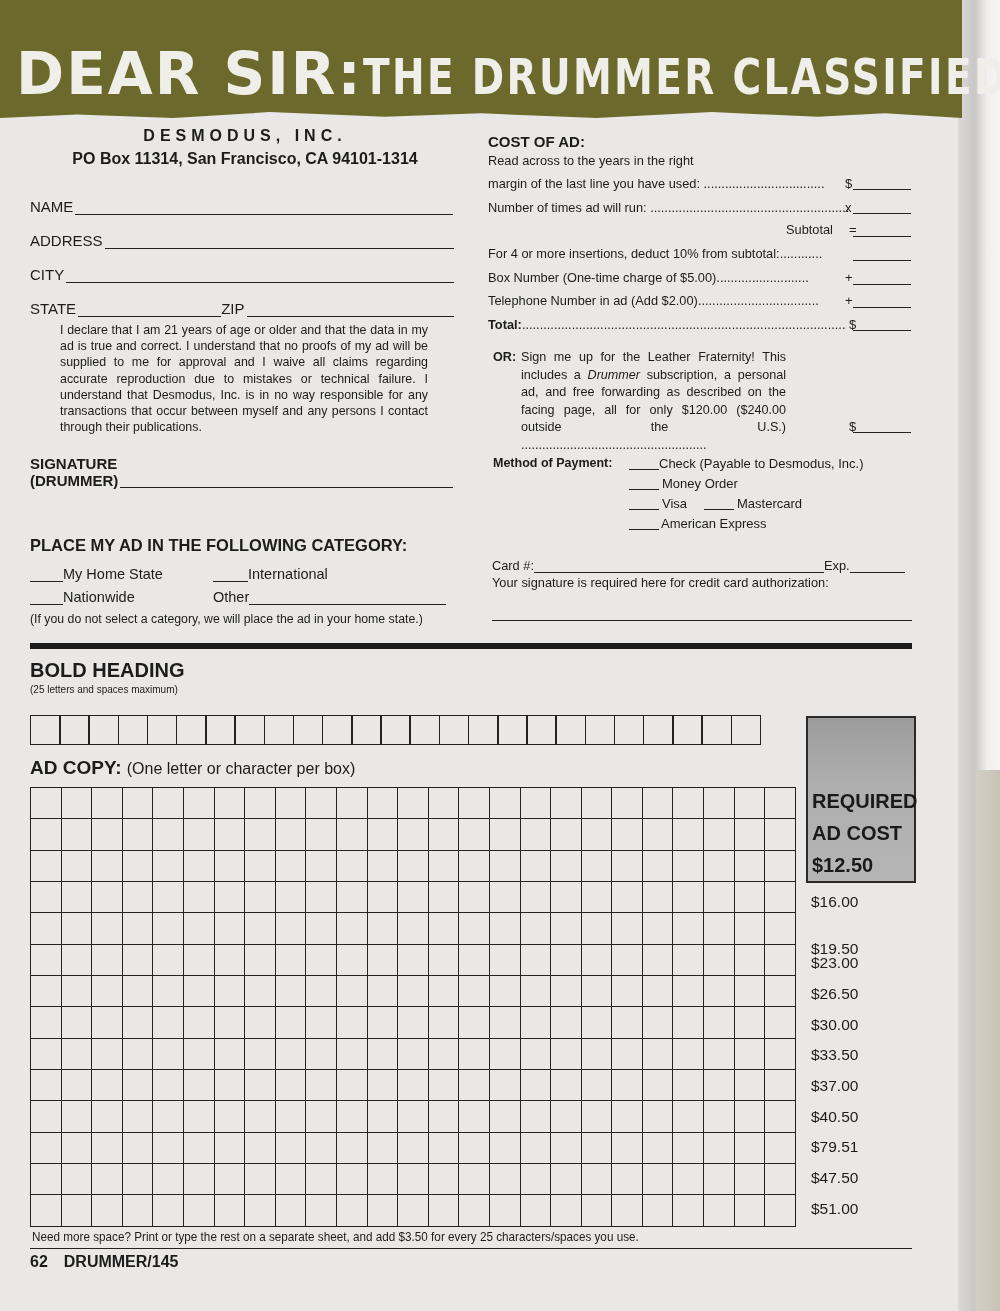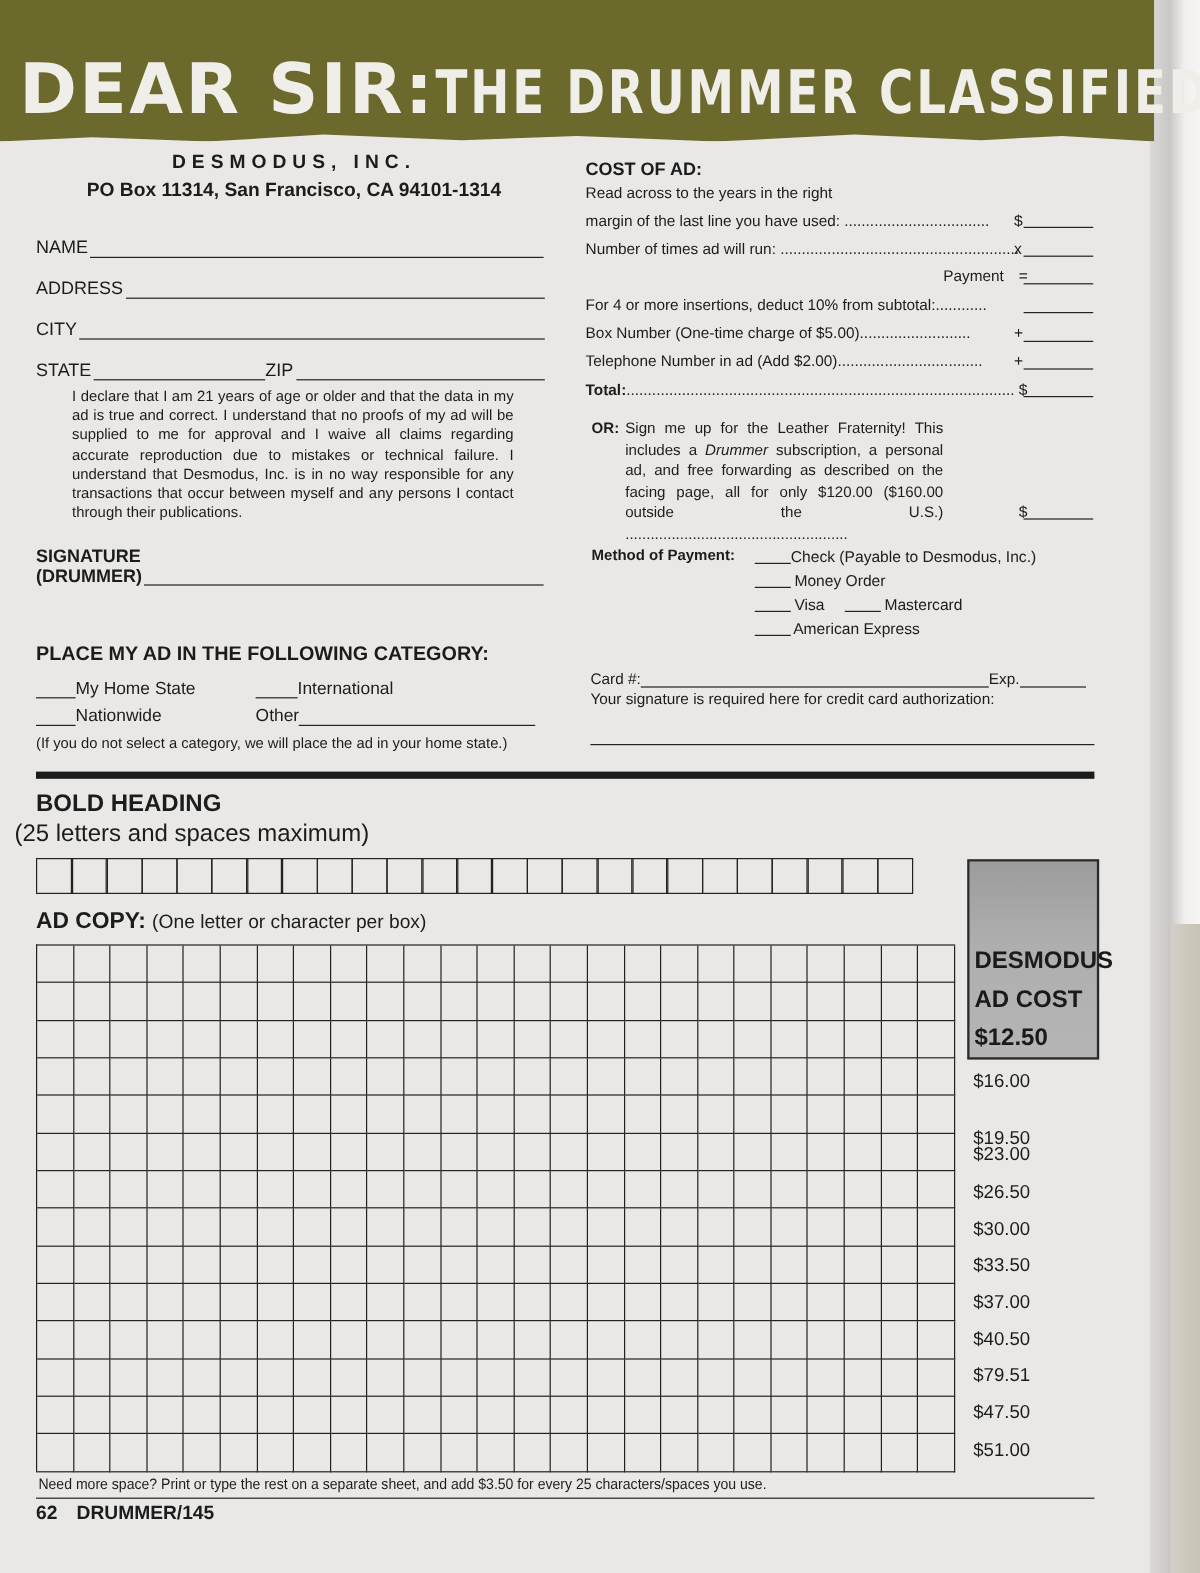--- a/index.html
+++ b/index.html
@@ -59,21 +59,21 @@
   .or-text { margin-left: 28px; width: 265px; text-align: justify; }
 
   .pay-label { position: absolute; left: 493px; top: 456px; font-size: 12.5px; font-weight: bold; }
   .pay-opt { position: absolute; font-size: 13px; display: flex; }
   .card { position: absolute; left: 492px; top: 558px; font-size: 12.8px; display: flex; align-items: flex-end; }
   .card-auth { position: absolute; left: 492px; top: 575px; font-size: 12.8px; }
   .auth-line { position: absolute; left: 492px; top: 620px; width: 420px; border-bottom: 1.5px solid #222; }
 
   .thick-rule { position: absolute; left: 30px; top: 643px; width: 882px; height: 6px; background: #1b1b1b; }
   .bold-heading { position: absolute; left: 30px; top: 659px; font-size: 20px; font-weight: bold; }
-  .bold-sub { position: absolute; left: 12px; top: 684px; font-size: 20px; }
+  .bold-sub { position: absolute; left: 30px; top: 684px; font-size: 10px; }
 
   .heading-boxes { position: absolute; left: 30px; top: 715px; display: flex; }
   .hbox { width: 30.7px; height: 30px; border: 1.5px solid #222; margin-right: -1.5px; }
 
   .adcopy-title { position: absolute; left: 30px; top: 757px; font-size: 19px; }
   .adcopy-title b { font-weight: bold; }
   .adcopy-title span.sub { font-size: 16px; }
 
   .grid { position: absolute; left: 30px; top: 787px; display: grid;
     grid-template-columns: repeat(25, 30.6px); grid-template-rows: repeat(14, 31.35px);
@@ -156,42 +156,42 @@
 <div class="cost-line" style="top:153px;">Read across to the years in the right</div>
 
 <div class="cost-line" style="top:176px;"><span>margin of the last line you have used:</span><span class="dotfill"> ..................................</span></div>
 <div class="op" style="top:176px;">$</div>
 <div class="amt-line" style="top:189px;"></div>
 
 <div class="cost-line" style="top:200px;"><span>Number of times ad will run:</span><span> ........................................................</span></div>
 <div class="op" style="top:200px;">x</div>
 <div class="amt-line" style="top:213px;"></div>
 
-<div class="cost-line" style="top:222px; left:786px;">Payment</div>
+<div class="cost-line" style="top:222px; left:786px;">Subtotal</div>
 <div class="op" style="top:222px; left:849px;">=</div>
 <div class="amt-line" style="top:236px;"></div>
 
 <div class="cost-line" style="top:246px;"><span>For 4 or more insertions, deduct 10% from subtotal:</span><span>............</span></div>
 <div class="amt-line" style="top:260px;"></div>
 
 <div class="cost-line" style="top:270px;"><span>Box Number (One-time charge of $5.00)</span><span>..........................</span></div>
 <div class="op" style="top:270px;">+</div>
 <div class="amt-line" style="top:284px;"></div>
 
 <div class="cost-line" style="top:293px;"><span>Telephone Number in ad (Add $2.00)</span><span>..................................</span></div>
 <div class="op" style="top:293px;">+</div>
 <div class="amt-line" style="top:307px;"></div>
 
 <div class="cost-line" style="top:317px; font-weight:bold;"><span>Total:</span><span style="font-weight:normal;">...........................................................................................</span></div>
 <div class="op" style="top:317px; left:849px;">$</div>
 <div class="amt-line" style="top:330px;"></div>
 
 <div class="or-block">
   <b>OR:</b>
-  <div class="or-text"><span>Sign me up for the Leather Fraternity! This includes a </span><i>Drummer</i><span> subscription, a personal ad, and free forwarding as described on the facing page, all for only $120.00 ($160.00 outside the U.S.)</span> <span>.....................................................</span></div>
+  <div class="or-text"><span>Sign me up for the Leather Fraternity! This includes a </span><i>Drummer</i><span> subscription, a personal ad, and free forwarding as described on the facing page, all for only $120.00 ($240.00 outside the U.S.)</span> <span>.....................................................</span></div>
 </div>
 <div class="op" style="top:419px; left:849px;">$</div>
 <div class="amt-line" style="top:432px;"></div>
 
 <div class="pay-label">Method of Payment:</div>
 <div class="pay-opt" style="left:629px; top:456px;">
   <span class="blank" style="width:30px;"></span>
   <span>Check (Payable to Desmodus, Inc.)</span>
 </div>
 <div class="pay-opt" style="left:629px; top:476px;">
@@ -603,21 +603,21 @@
     <div class="cell"></div>
     <div class="cell"></div>
     <div class="cell"></div>
     <div class="cell"></div>
     <div class="cell"></div>
     <div class="cell"></div>
     <div class="cell"></div>
   </div>
 
 <div class="min-box"></div>
-<div class="min-text" style="top:790px;">DESMODUS</div>
+<div class="min-text" style="top:790px;">REQUIRED</div>
 <div class="min-text" style="top:822px;">AD COST</div>
 <div class="min-text" style="top:854px;">$12.50</div>
 <div id="prices">
     <div class="price" style="top: 893px;">$16.00</div>
     <div class="price" style="top: 923.65px; margin-top: 16px;">$19.50</div>
     <div class="price" style="top: 954.3px;">$23.00</div>
     <div class="price" style="top: 984.95px;">$26.50</div>
     <div class="price" style="top: 1015.6px;">$30.00</div>
     <div class="price" style="top: 1046.25px;">$33.50</div>
     <div class="price" style="top: 1076.9px;">$37.00</div>

